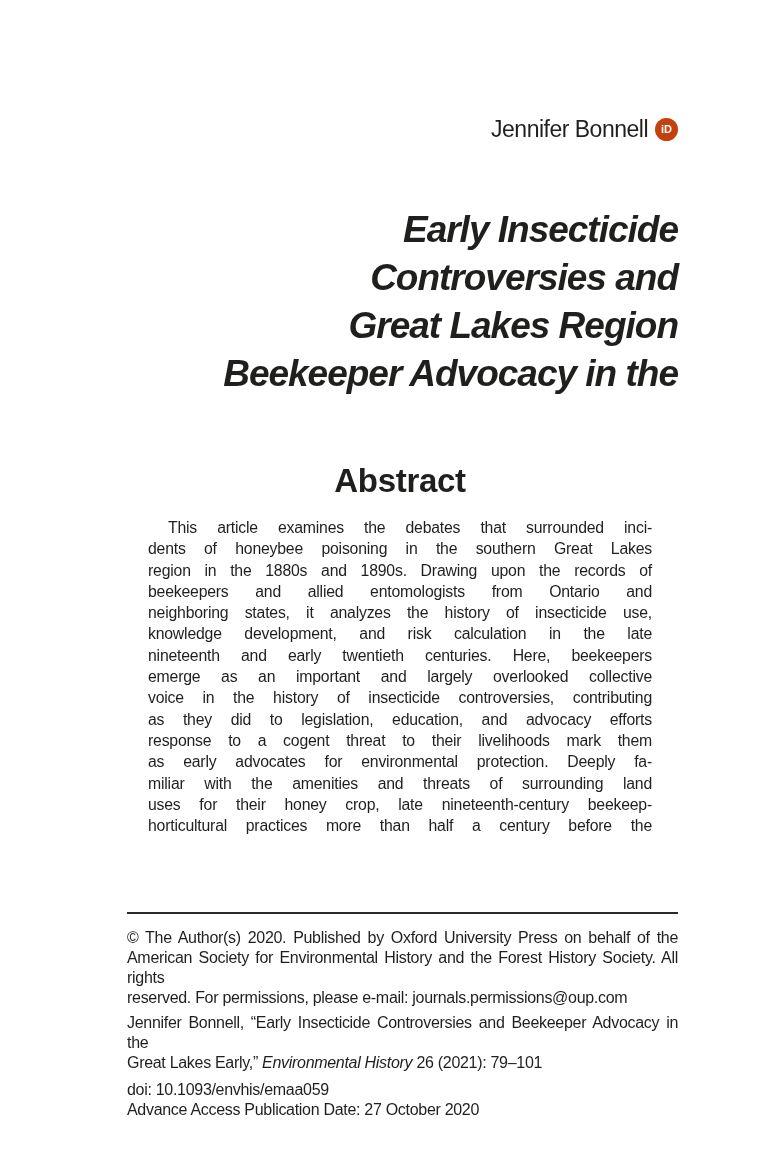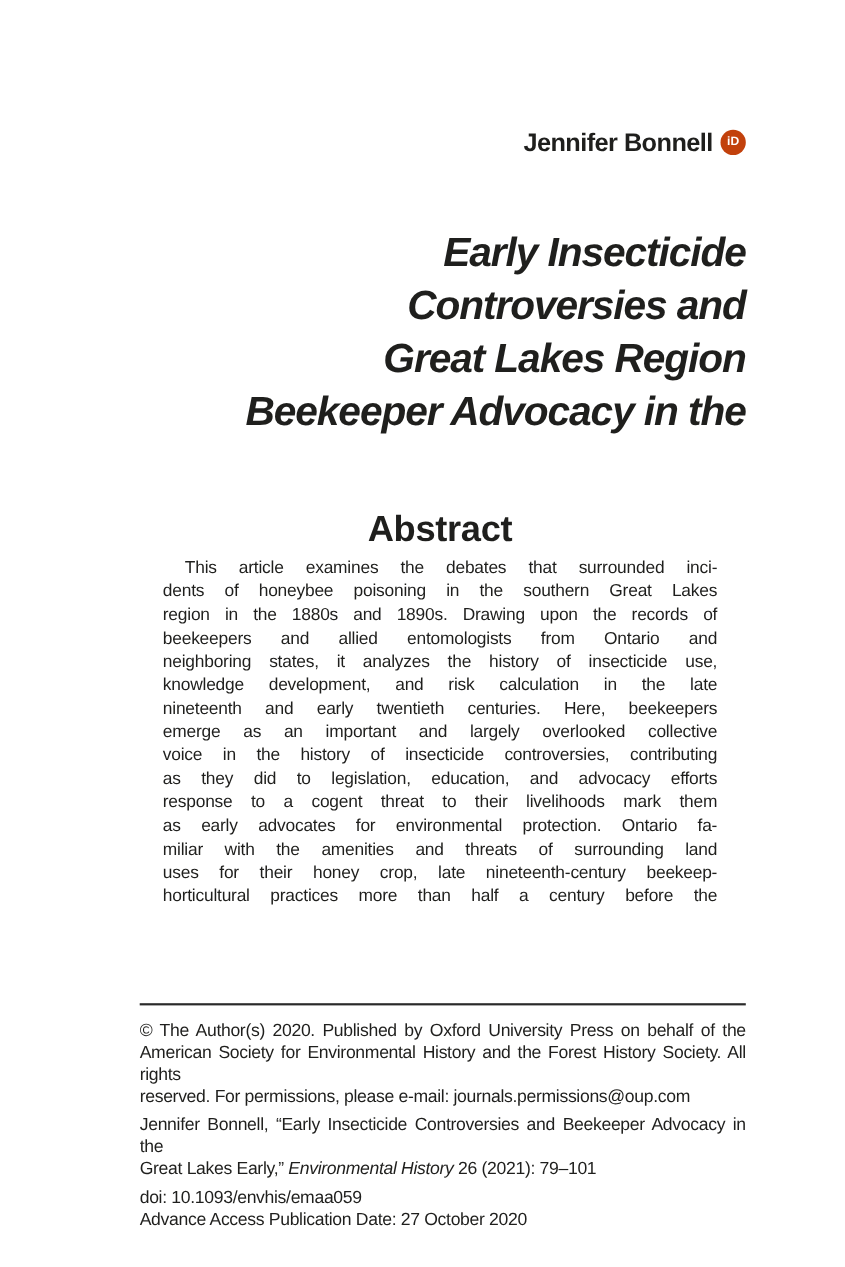--- a/index.html
+++ b/index.html
@@ -18,21 +18,21 @@
   .author-line {
     position: absolute;
     top: 116px;
     right: 90px;
     display: flex;
     align-items: center;
     gap: 7px;
   }
   .author-name {
     font-size: 23px;
-    font-weight: bold;
+    font-weight: normal;
     letter-spacing: -0.5px;
     white-space: nowrap;
   }
   .orcid-icon {
     width: 23px;
     height: 23px;
     border-radius: 50%;
     background: #76d117;
     color: #ffffff;
     font-size: 11px;
@@ -64,21 +64,21 @@
     width: 504px;
   }
   .abstract-heading {
     text-align: center;
     font-size: 33px;
     font-weight: bold;
     line-height: 30px;
     letter-spacing: -0.3px;
   }
   .abstract-body {
-    margin-top: 10px;
+    margin-top: 21px;
     font-size: 15.8px;
     line-height: 21.3px;
     letter-spacing: -0.2px;
   }
   .jline {
     text-align: justify;
     text-align-last: justify;
   }
   .abstract-body .first-line { text-indent: 20px; }
   
@@ -128,21 +128,21 @@
       <div class="jline">dents of honeybee poisoning in the southern Great Lakes</div>
       <div class="jline">region in the 1880s and 1890s. Drawing upon the records of</div>
       <div class="jline">beekeepers and allied entomologists from Ontario and</div>
       <div class="jline">neighboring states, it analyzes the history of insecticide use,</div>
       <div class="jline">knowledge development, and risk calculation in the late</div>
       <div class="jline">nineteenth and early twentieth centuries. Here, beekeepers</div>
       <div class="jline">emerge as an important and largely overlooked collective</div>
       <div class="jline">voice in the history of insecticide controversies, contributing</div>
       <div class="jline">as they did to legislation, education, and advocacy efforts</div>
       <div class="jline">response to a cogent threat to their livelihoods mark them</div>
-      <div class="jline">as early advocates for environmental protection. Ontario fa-</div>
+      <div class="jline">as early advocates for environmental protection. Deeply fa-</div>
       <div class="jline">miliar with the amenities and threats of surrounding land</div>
       <div class="jline">uses for their honey crop, late nineteenth-century beekeep-</div>
       <div class="jline">horticultural practices more than half a century before the</div>
     </div>
   </div>
 
   <div class="footer-rule"></div>
 
   <div class="page-footer">
     <div class="fpara">

